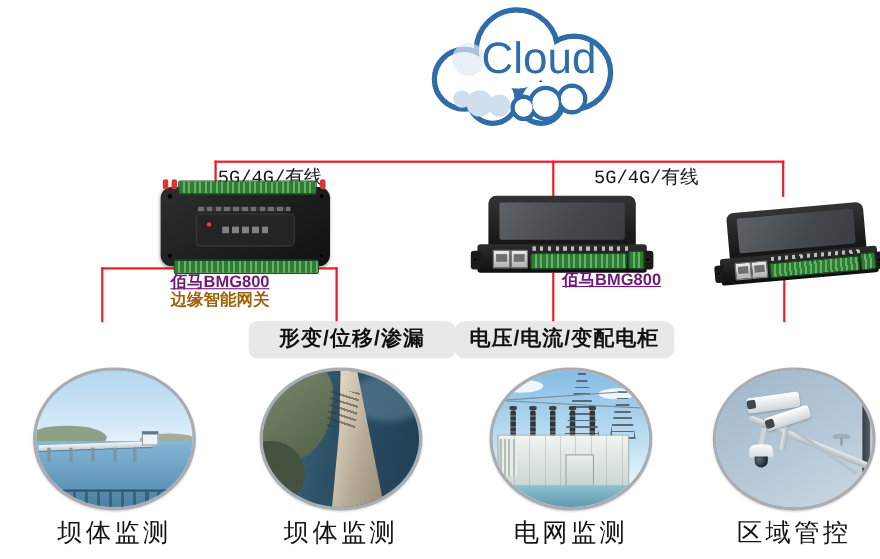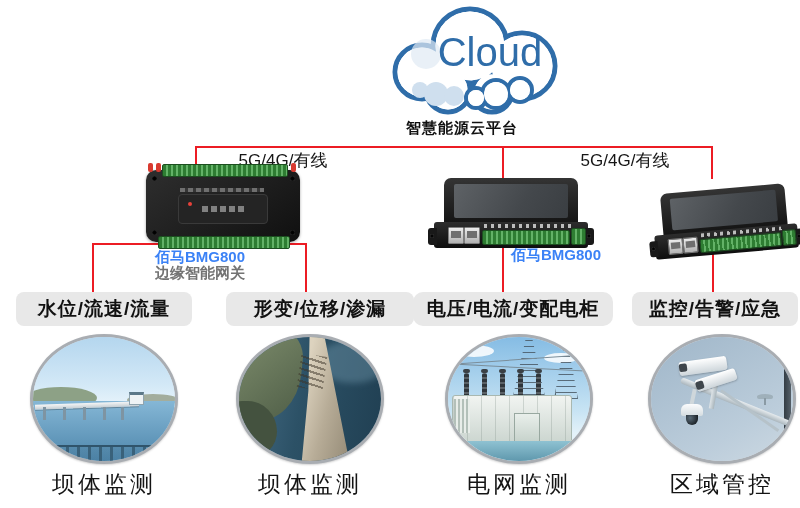--- a/index.html
+++ b/index.html
@@ -12,21 +12,21 @@
   #l-bus{left:195px;top:146px;width:518px;height:2px;}
   #l-drop-left{left:195px;top:146px;width:2px;height:25px;}
   #l-drop-mid{left:502px;top:146px;width:2px;height:36px;}
   #l-drop-right{left:711px;top:146px;width:2px;height:33px;}
   #l-bracket-h{left:92px;top:243px;width:215px;height:2px;}
   #l-bracket-v1{left:92px;top:243px;width:2px;height:50px;}
   #l-bracket-v2{left:305px;top:243px;width:2px;height:50px;}
   #l-mid-v{left:502px;top:248px;width:2px;height:45px;}
   #l-right-v{left:712px;top:248px;width:2px;height:45px;}
 
-  .link-label{position:absolute;top:149px;width:170px;text-align:center;font-size:17px;color:#161616;}
+  .link-label{position:absolute;top:149px;width:170px;font-size:17px;color:#161616;font-family:Liberation Mono, monospace;}
   #link-left{left:198px;}
   #link-right{left:540px;}
 
   
   #cloud{left:384px;top:6px;width:188px;height:110px;}
   #cloud svg{display:block;}
   #platform-label{left:398px;top:119px;width:128px;text-align:center;font-size:15px;font-weight:700;letter-spacing:1px;color:#111;}
 
   
   #gw-left{left:144px;top:162px;width:158px;height:88px;}
@@ -66,22 +66,22 @@
   .md-eth.e1{left:20px;} .md-eth.e2{left:36px;}
   .md-marks{position:absolute;left:56px;top:46px;width:88px;height:4px;
             background:repeating-linear-gradient(90deg,rgba(225,225,225,.8) 0 3px,transparent 3px 7px);}
   .md-terms{position:absolute;left:54px;top:52px;width:86px;height:13px;}
   .md-term2{position:absolute;left:143px;top:50px;width:13px;height:15px;}
 
   
   .gwlabel{position:absolute;font-size:15px;font-weight:700;line-height:16px;}
   #gwl-left{left:110px;top:249px;width:180px;text-align:center;}
   #gwl-right{left:511px;top:247px;width:220px;text-align:left;}
-  .model{color:#3b82f6;}
-  .gtype{color:#737373;}
+  .model{color:#701a75;text-decoration:underline;}
+  .gtype{color:#a16207;}
 
   
   .pill{position:absolute;top:292px;height:34px;line-height:34px;background:#e8e8e8;border-radius:8px;
         text-align:center;font-size:19px;font-weight:700;color:#111;letter-spacing:1px;}
   #pill-1{left:16px;width:176px;}
   #pill-2{left:226px;width:188px;}
   #pill-3{left:413px;width:200px;border-radius:10px;}
   #pill-4{left:632px;width:166px;}
 
   
@@ -188,21 +188,20 @@
           <circle cx="92" cy="92" r="10"></circle>
       </g>
       <g fill="#ffffff">
         <circle cx="112" cy="88" r="12"></circle>
           <circle cx="136" cy="84" r="10"></circle>
           <circle cx="92" cy="92" r="8"></circle>
       </g>
       <text x="106" y="60" text-anchor="middle" font-size="40" fill="#2f6da9">Cloud</text>
     </svg>
   </div>
-  <div class="abs" id="platform-label">智慧能源云平台</div>
 
   <div class="rl" id="l-bus"></div>
   <div class="rl" id="l-drop-left"></div>
   <div class="rl" id="l-drop-mid"></div>
   <div class="rl" id="l-drop-right"></div>
   <div class="rl" id="l-bracket-h"></div>
   <div class="rl" id="l-bracket-v1"></div>
   <div class="rl" id="l-bracket-v2"></div>
   <div class="rl" id="l-mid-v"></div>
   <div class="rl" id="l-right-v"></div>
@@ -254,24 +253,22 @@
   </div>
 
   <div class="gwlabel" id="gwl-left">
     <div class="model">佰马BMG800</div>
     <div class="gtype">边缘智能网关</div>
   </div>
   <div class="gwlabel" id="gwl-right">
     <div class="model">佰马BMG800</div>
   </div>
 
-  <div class="pill" id="pill-1">水位/流速/流量</div>
   <div class="pill" id="pill-2">形变/位移/渗漏</div>
   <div class="pill" id="pill-3">电压/电流/变配电柜</div>
-  <div class="pill" id="pill-4">监控/告警/应急</div>
 
   <div class="photo" id="ph-1">
     <div class="s1-sky"></div>
     <div class="s1-hill-l"></div>
       <div class="s1-hill-r"></div>
     <div class="s1-water"></div>
     <div class="s1-deck"></div>
     <div class="s1-post" style="left:10px;"></div>
       <div class="s1-post" style="left:30px;"></div>
     <div class="s1-post" style="left:50px;"></div>

